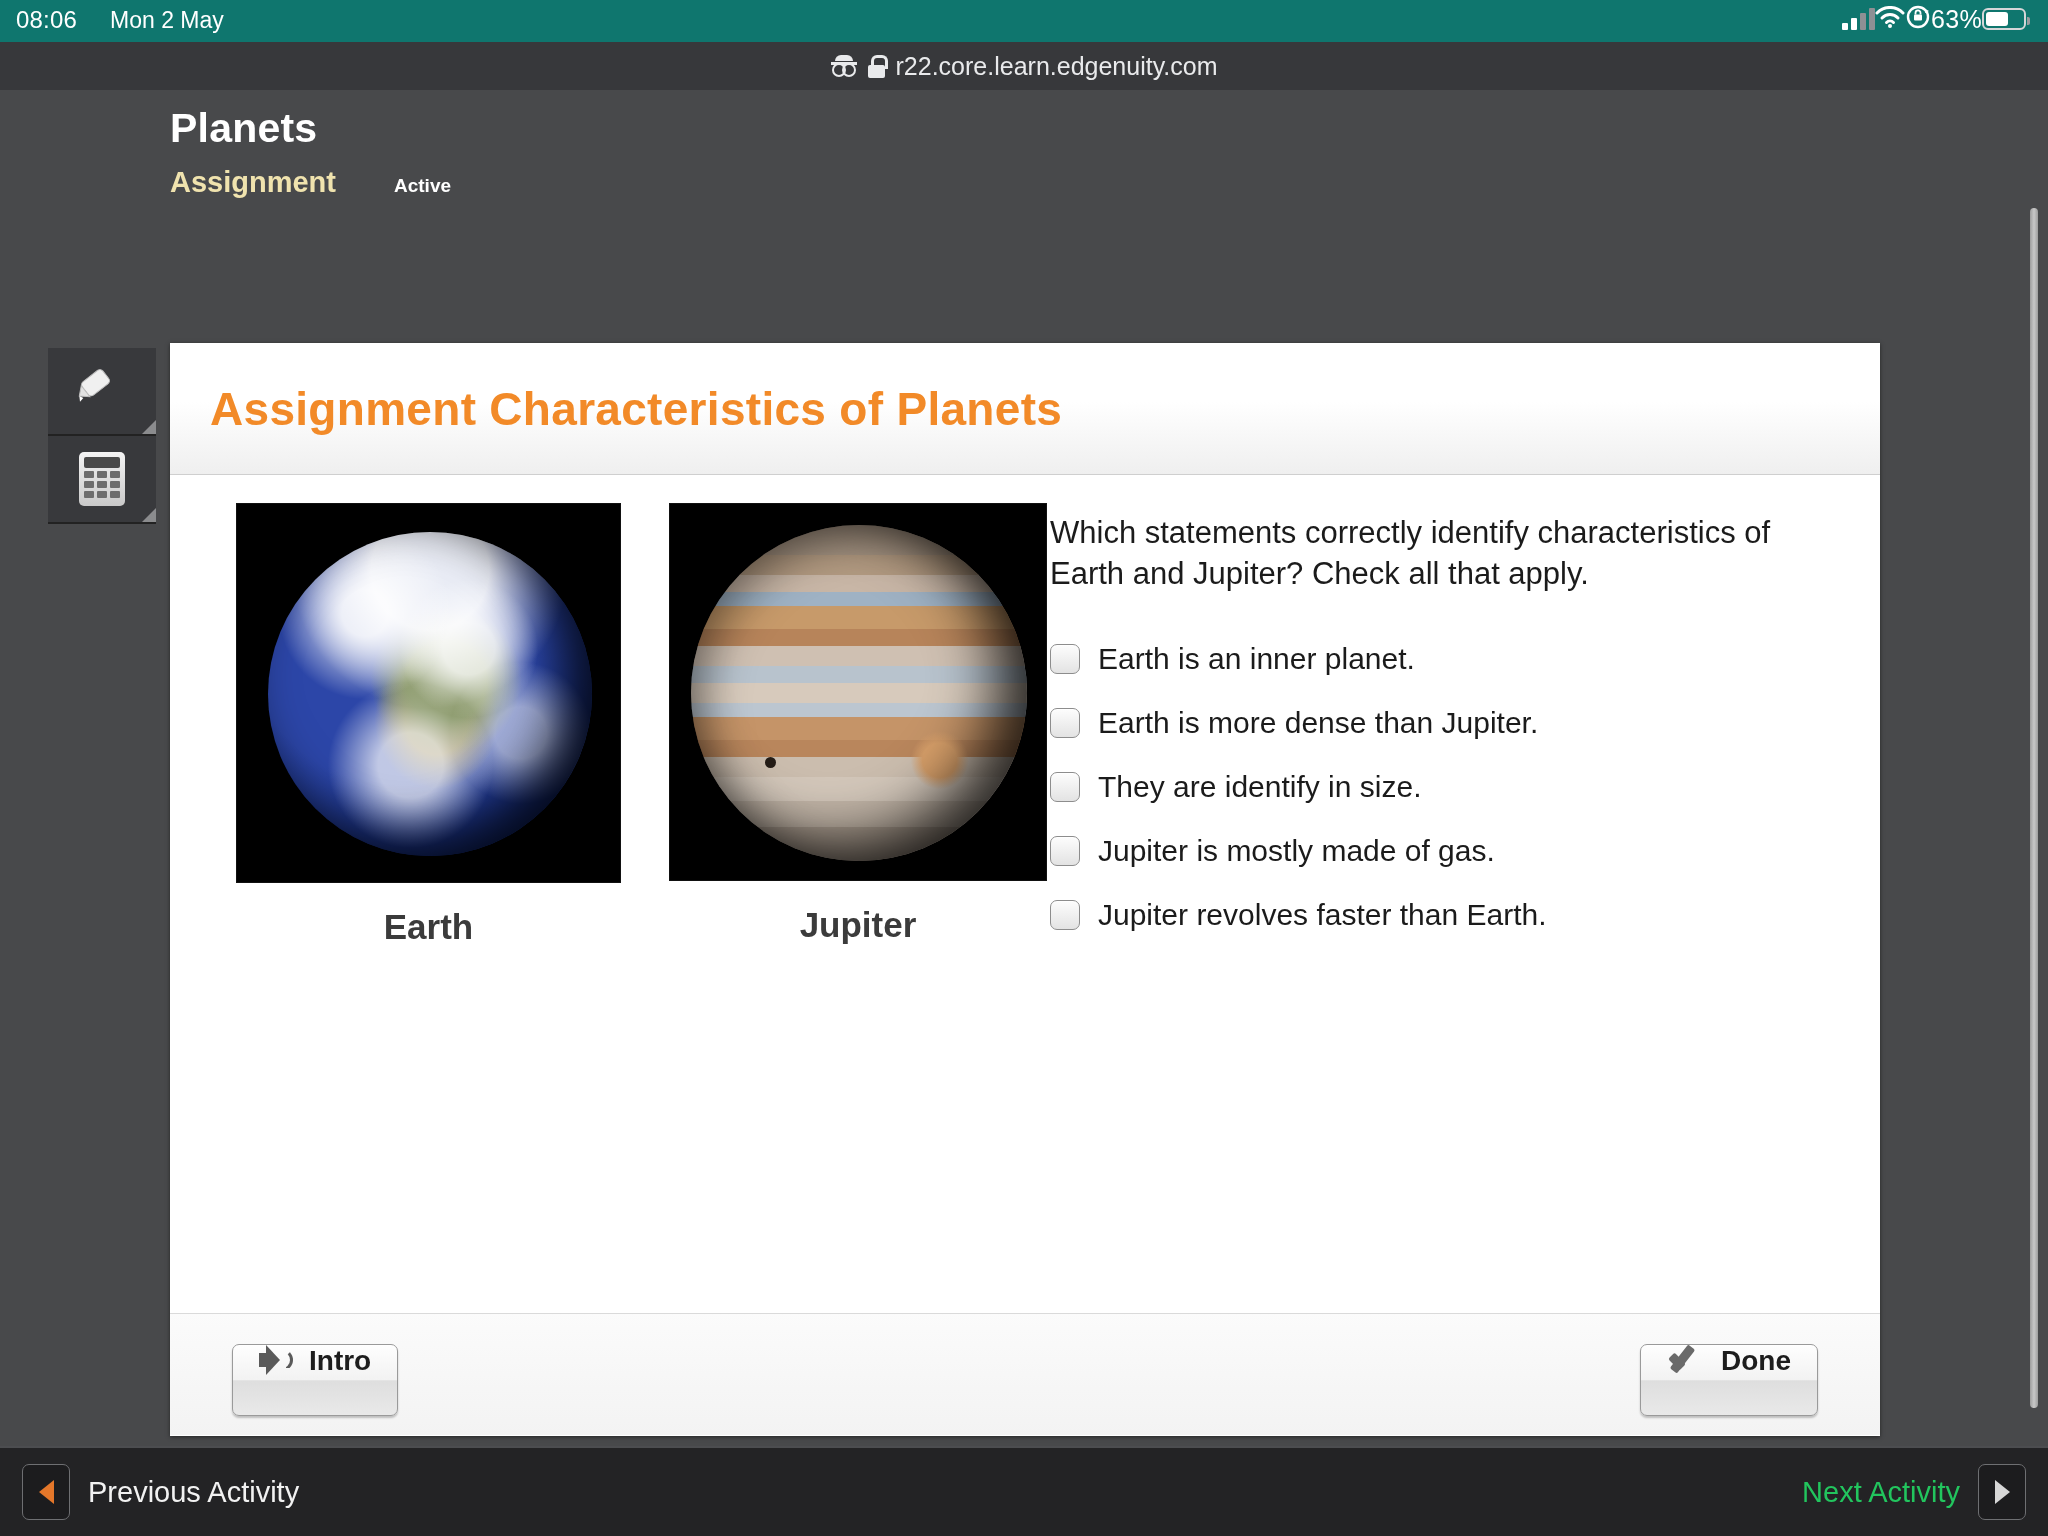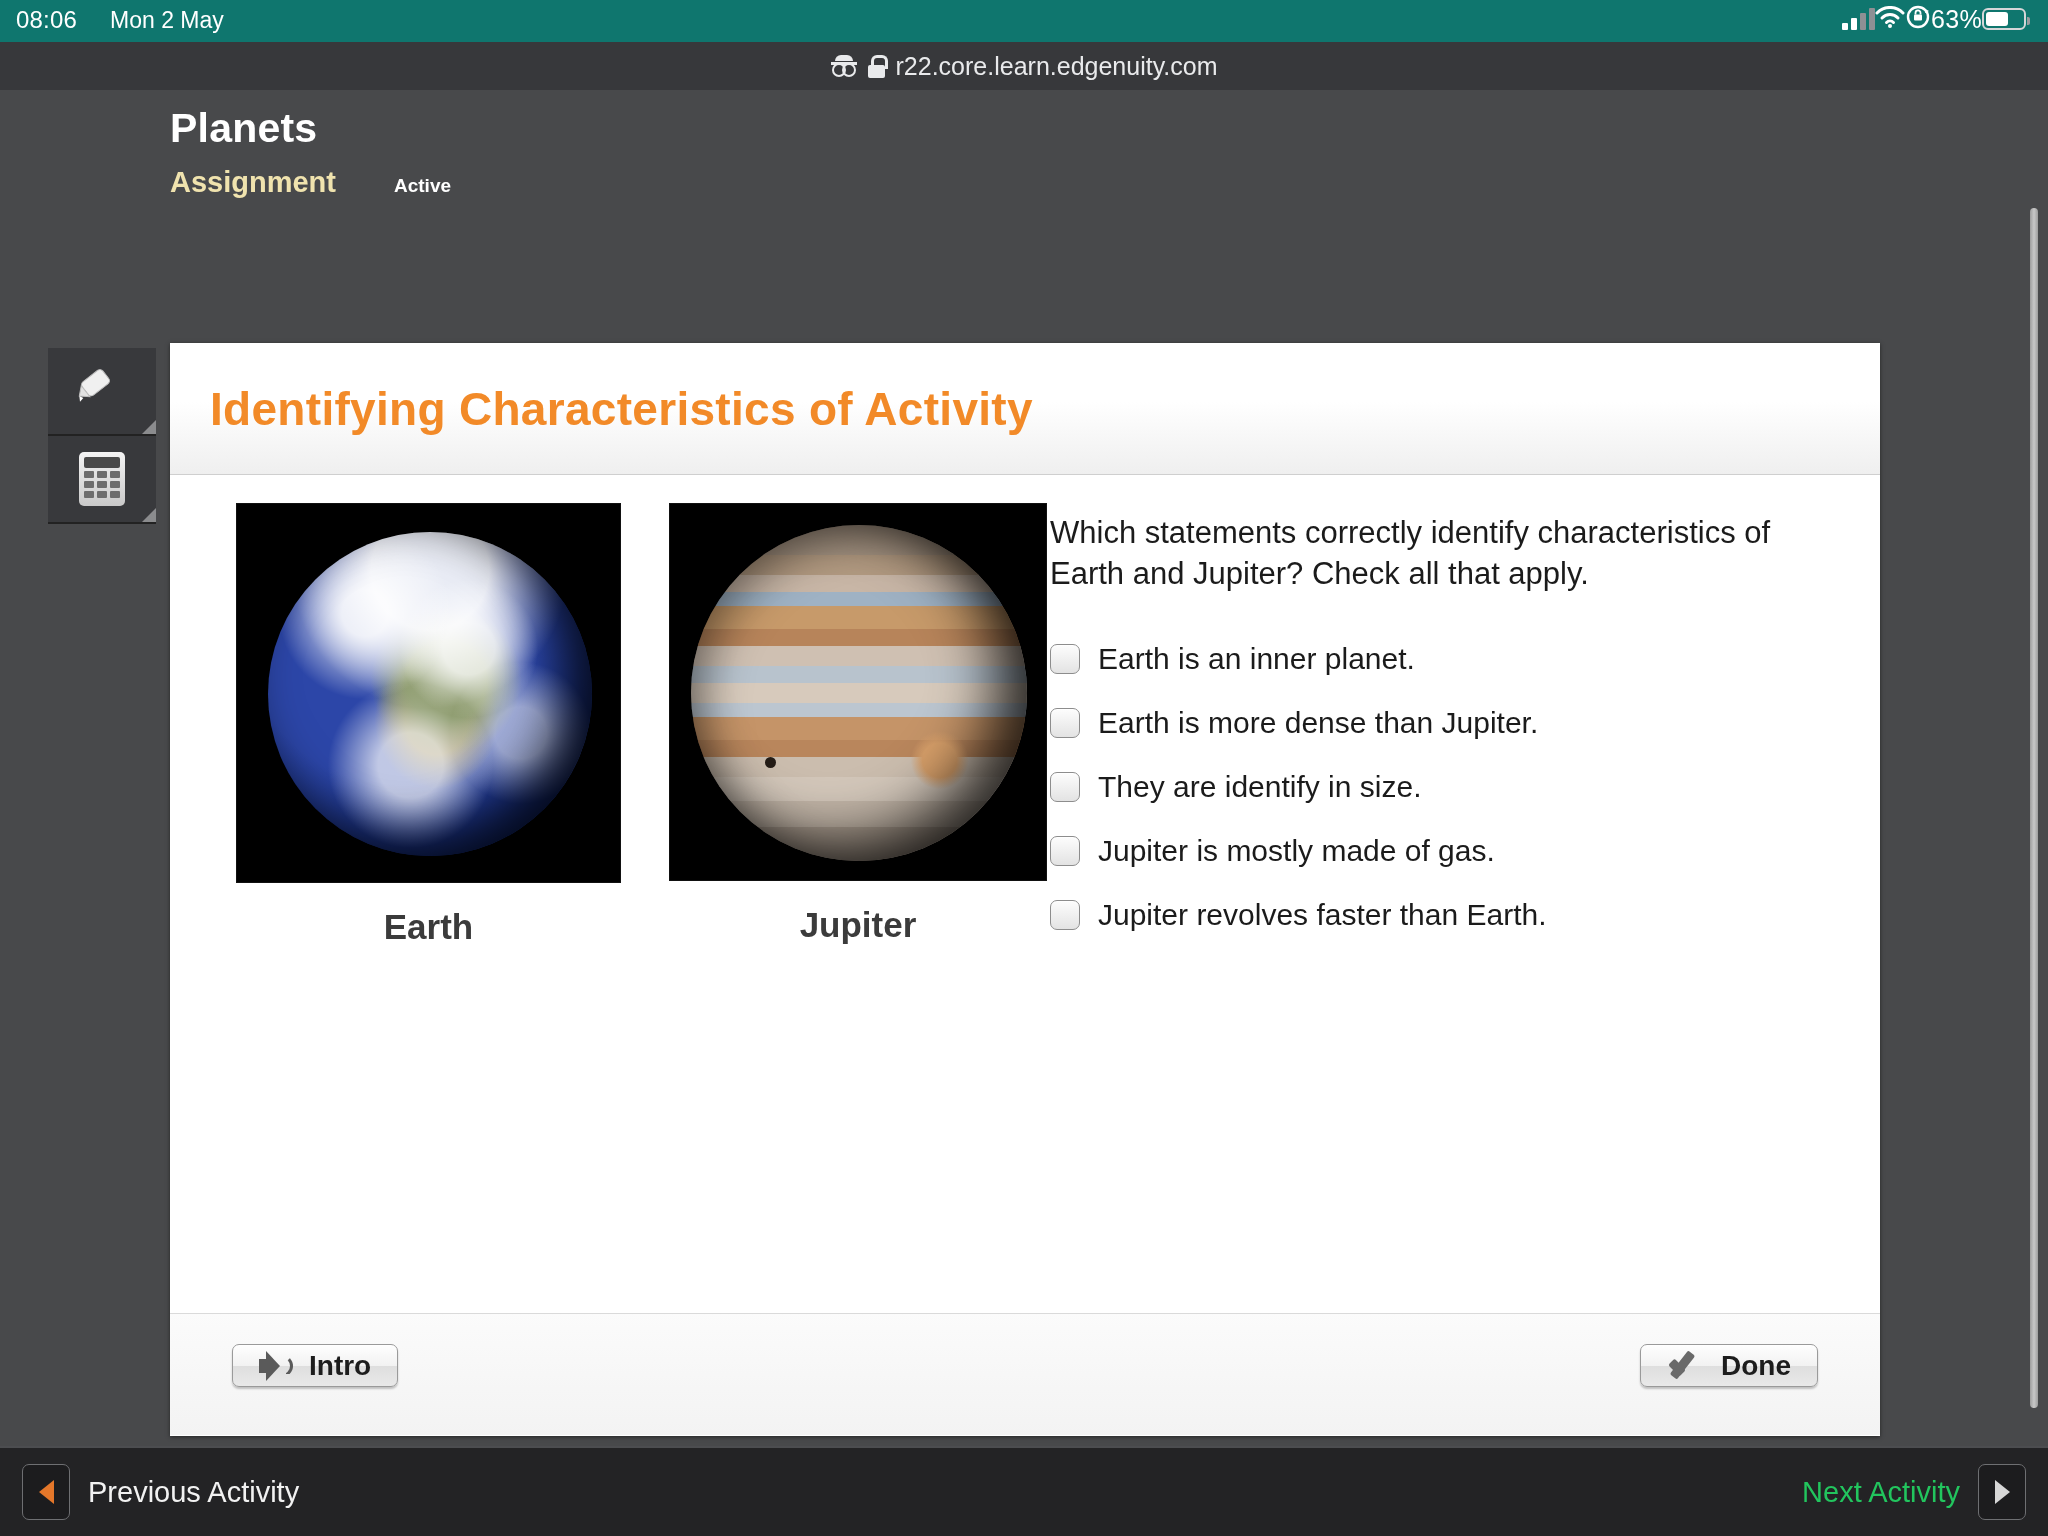--- a/index.html
+++ b/index.html
@@ -181,25 +181,25 @@
     background: linear-gradient(#fdfdfd, #e3e3e3);
     box-shadow: inset 0 1px 0 #fff;
   }
   .opt-label { font-size: 30px; color:#1b1b1b; }
 
   .card-footer {
     height: 122px; background: linear-gradient(#fbfbfb,#f3f3f3);
     border-top: 1px solid #dadada; position: relative;
   }
   .btn {
-    position:absolute; top: 30px; height: 43px;
+    position:absolute; top: 30px; height: 72px;
     background: linear-gradient(#fefefe 0%, #f2f2f2 50%, #dedede 51%, #e9e9e9 100%);
     border: 1px solid #9a9a9a; border-radius: 7px;
     box-shadow: 0 2px 2px rgba(0,0,0,.22), inset 0 1px 0 #fff;
-    display:flex; align-items:center; gap: 16px; padding: 0 26px;
+    display:flex; align-items:flex-start; gap: 16px; padding: 0 26px;
     font-size: 28px; font-weight: bold; color:#1d1d1d;
   }
   .btn-intro { left: 62px; }
   .btn-done { right: 62px; }
   .spk { width: 34px; height: 30px; position: relative; }
   .spk::before {
     content:""; position:absolute; left:0; top:8px; width:9px; height:14px; background:#5a5a5a;
   }
   .spk::after {
     content:""; position:absolute; left:7px; top:0;
@@ -360,21 +360,21 @@
             <i></i>
             <i></i>
             <i></i>
           </span>
       </span>
     </div>
   </div>
 
   <div class="card">
     <div class="card-header">
-      <div class="card-title">Identifying Characteristics of Activity</div>
+      <div class="card-title">Assignment Characteristics of Planets</div>
     </div>
 
     <div class="card-body">
 
       <div class="media">
         <div class="figure">
           <div class="planet-frame">
             <div class="globe earth-globe"></div>
           </div>
           <div class="planet-label">Earth</div>

